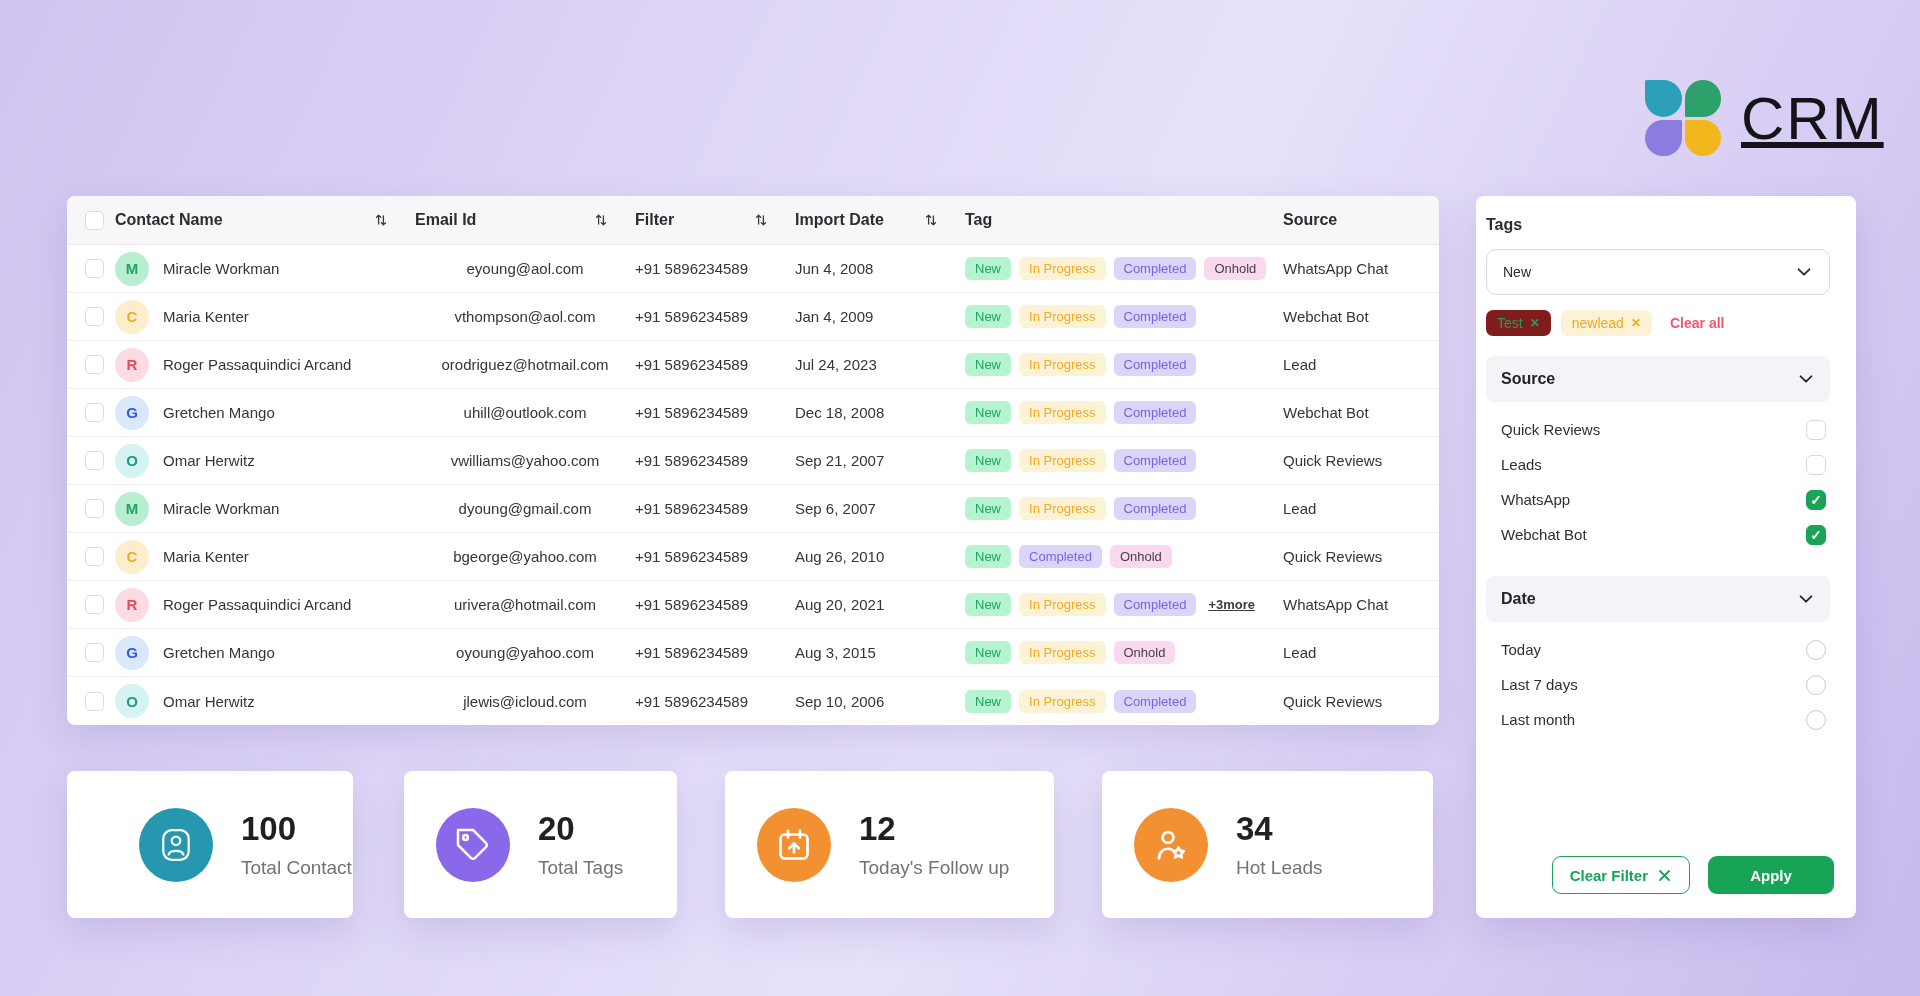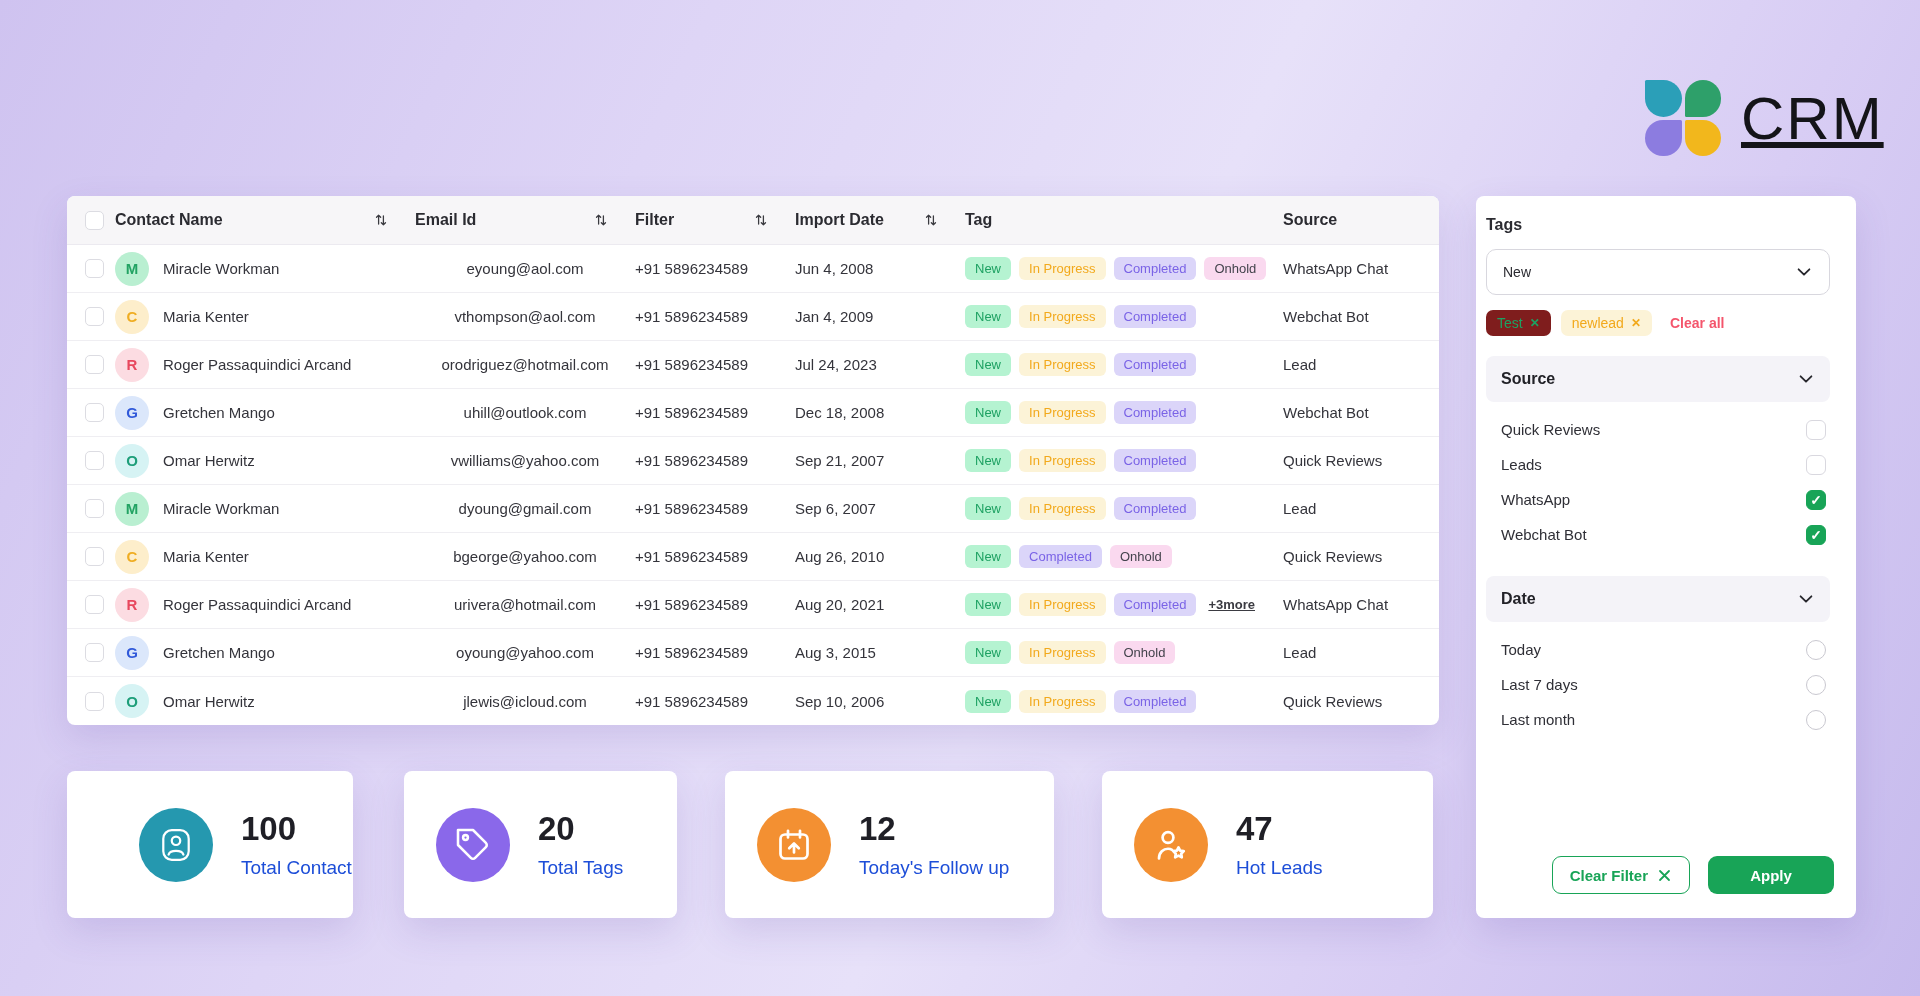--- a/index.html
+++ b/index.html
@@ -66,21 +66,21 @@
 
   
   .stat-card { top:771px; height:147px; display:flex; align-items:center; gap:28px; }
   #stat-0 { left:67px;  width:286px;padding-left:40px; }
   #stat-1 { left:404px; width:273px; }
   #stat-2 { left:725px; width:329px; }
   #stat-3 { left:1102px; width:331px; }
   .stat-circle { width:74px; height:74px; border-radius:50%; display:flex; align-items:center; justify-content:center; margin-left:32px; flex:none; }
   .stat-text { display:flex; flex-direction:column; gap:9px; }
   .stat-value { font-size:33px; font-weight:bold; color:#1f1f26; }
-  .stat-label { font-size:19px; color:#1d4ed8; }
+  .stat-label { font-size:19px; color:#737373; }
 </style>
 </head>
 <body>
 
 <div class="logo">
   <div class="logo-grid">
     <div class="petal p-teal"></div>
     <div class="petal p-green"></div>
     <div class="petal p-purple"></div>
     <div class="petal p-yellow"></div>
@@ -438,16 +438,16 @@
 
 <div class="card stat-card" id="stat-3">
   <div class="stat-circle" style="background: rgb(243, 144, 50);">
     <svg width="36" height="36" viewBox="0 0 24 24" fill="none" stroke="#fff" stroke-width="1.8" stroke-linecap="round" stroke-linejoin="round">
       <circle cx="10" cy="7" r="3.6"></circle>
         <path d="M4 21c0-4.2 3-6.5 6-6.5 1 0 1.9.2 2.7.7"></path>
         <path d="M17 13.6l1.1 2.2 2.4.3-1.7 1.7.4 2.4-2.2-1.1-2.2 1.1.4-2.4-1.7-1.7 2.4-.3z"></path>
     </svg>
   </div>
   <div class="stat-text">
-    <span class="stat-value">47</span>
+    <span class="stat-value">34</span>
     <span class="stat-label">Hot Leads</span>
   </div>
 </div>
 
 </body></html>

